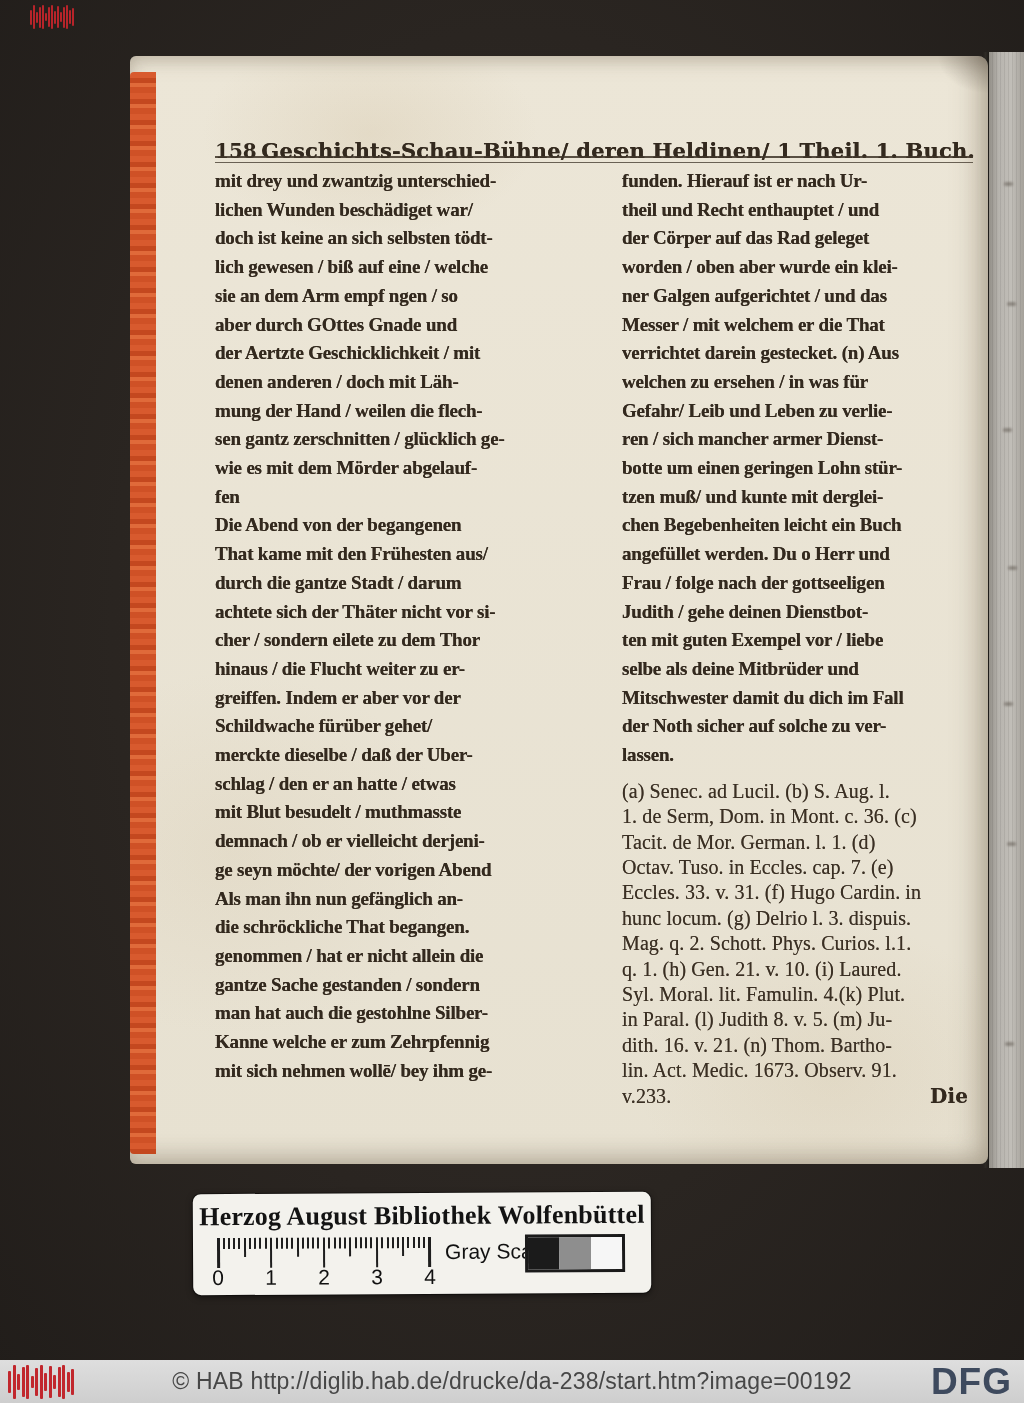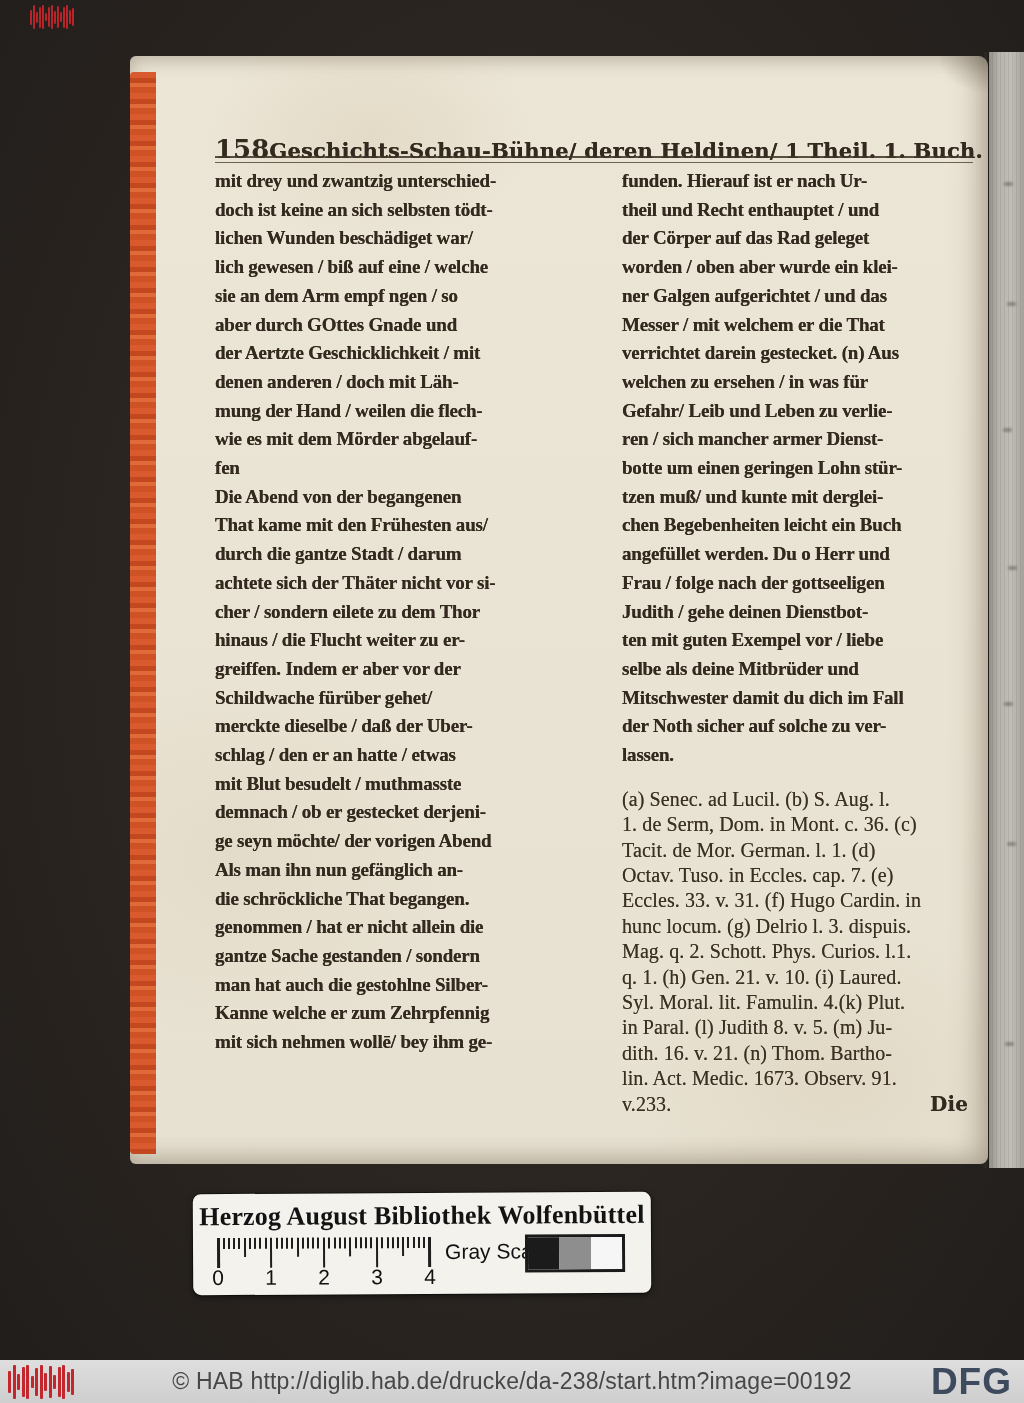--- a/index.html
+++ b/index.html
@@ -36,38 +36,38 @@
     background:radial-gradient(70px 52px at 100% 0%, rgba(58,48,38,.38), rgba(0,0,0,0) 72%);
   }
   .red-edge{
     position:absolute;left:0;top:16px;width:26px;height:1082px;border-radius:4px 0 0 4px;
     background:
       repeating-linear-gradient(180deg,#d85a2e 0 6px,#c4481f 6px 11px,#e06a3a 11px 15px,#cf5126 15px 21px),
       linear-gradient(90deg, rgba(0,0,0,.25), rgba(0,0,0,0) 40%);
   }
   
   .page-header{position:absolute;left:85px;top:70px;width:760px;display:flex;align-items:baseline;}
-  .pageno{width:74px;font-family:"DejaVu Serif",serif;font-weight:bold;font-size:26px;color:#33291e;}
+  .pageno{width:74px;font-family:"DejaVu Serif",serif;font-weight:bold;font-size:20px;color:#33291e;}
   .header-title{
     flex:1;text-align:center;font-family:"DejaVu Serif",serif;font-weight:bold;
     font-size:21px;color:#33291e;letter-spacing:.2px;white-space:nowrap;
     text-shadow:0 0 .5px rgba(51,41,30,.9);
     margin-top:12px;
   }
   .rule1{position:absolute;left:85px;top:100px;width:758px;height:0;border-top:2.5px solid rgba(62,52,40,.85);}
   .rule2{position:absolute;left:85px;top:106px;width:758px;height:0;border-top:1.8px solid rgba(62,52,40,.75);}
 
   .col-left{position:absolute;left:85px;top:111px;width:400px;}
   .col-right{position:absolute;left:492px;top:111px;width:360px;}
   .line{
     white-space:nowrap;font-family:Liberation Serif, serif;font-weight:bold;
     font-size:19px;line-height:28.7px;color:#33291e;letter-spacing:-.2px;
     text-shadow:0 0 .6px rgba(51,41,30,.85);
   }
-  .fnblock{margin-top:17px;}
+  .fnblock{margin-top:9px;}
   .fline{
     white-space:nowrap;font-family:"Liberation Serif",serif;font-weight:normal;
     font-size:20px;line-height:25.4px;color:#3a2f23;letter-spacing:.1px;
     text-shadow:0 0 .4px rgba(58,47,35,.7);
   }
   .fn-last{display:flex;justify-content:space-between;width:346px;}
   .catchword{font-family:"DejaVu Serif",serif;font-weight:bold;font-size:20px;color:#33291e;}
 
   
   .card{
@@ -149,42 +149,43 @@
 
     <div class="page-header">
       <div class="pageno">158</div>
       <div class="header-title">Geschichts-Schau-Bühne/ deren Heldinen/ 1 Theil. 1. Buch.</div>
     </div>
     <div class="rule1"></div>
     <div class="rule2"></div>
 
     <div class="col-left">
         <div class="line">mit drey und zwantzig unterschied-</div>
+        <div class="line">lichen Wunden beschädiget war/</div>
         <div class="line">doch ist keine an sich selbsten tödt-</div>
-        <div class="line">lichen Wunden beschädiget war/</div>
         <div class="line">lich gewesen / biß auf eine / welche</div>
         <div class="line">sie an dem Arm empf ngen / so</div>
         <div class="line">aber durch GOttes Gnade und</div>
         <div class="line">der Aertzte Geschicklichkeit / mit</div>
         <div class="line">denen anderen / doch mit Läh-</div>
         <div class="line">mung der Hand / weilen die flech-</div>
+        <div class="line">sen gantz zerschnitten / glücklich ge-</div>
         <div class="line">wie es mit dem Mörder abgelauf-</div>
         <div class="line">fen</div>
         <div class="line">    Die Abend von der begangenen</div>
         <div class="line">That kame mit den Frühesten aus/</div>
         <div class="line">durch die gantze Stadt /  darum</div>
         <div class="line">achtete sich der Thäter nicht vor si-</div>
         <div class="line">cher / sondern eilete zu dem Thor</div>
         <div class="line">hinaus /  die Flucht weiter zu er-</div>
         <div class="line">greiffen.  Indem er aber vor der</div>
         <div class="line">Schildwache   fürüber   gehet/</div>
         <div class="line">merckte dieselbe / daß der Uber-</div>
         <div class="line">schlag / den er  an hatte / etwas</div>
         <div class="line">mit Blut besudelt / muthmasste</div>
-        <div class="line">demnach / ob er gestecket derjeni-</div>
+        <div class="line">demnach / ob er vielleicht derjeni-</div>
         <div class="line">ge seyn möchte/ der vorigen Abend</div>
         <div class="line">Als man ihn nun gefänglich an-</div>
         <div class="line">die  schröckliche  That  begangen.</div>
         <div class="line">genommen / hat er nicht allein die</div>
         <div class="line">gantze Sache gestanden / sondern</div>
         <div class="line">man hat auch die gestohlne Silber-</div>
         <div class="line">Kanne welche er zum Zehrpfennig</div>
         <div class="line">mit sich nehmen wollē/ bey ihm ge-</div>
       </div>
 

